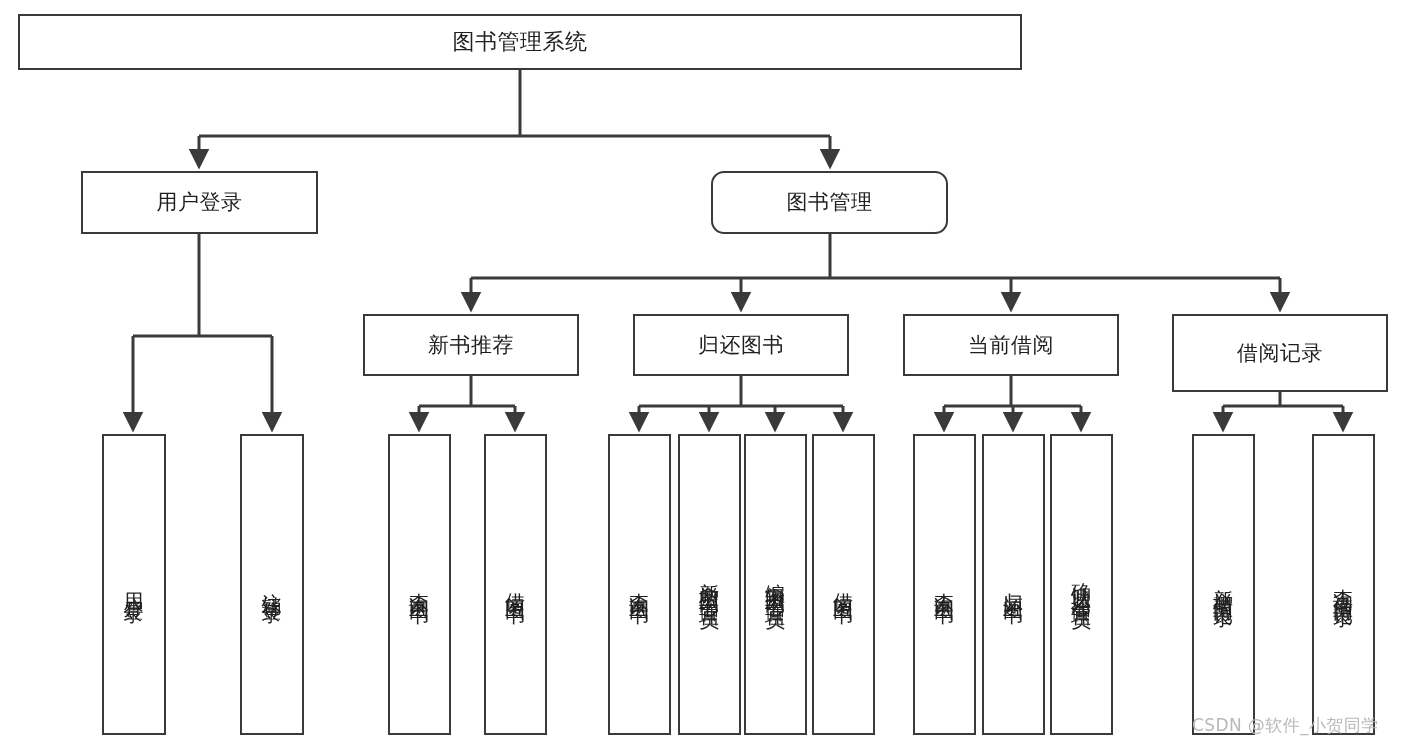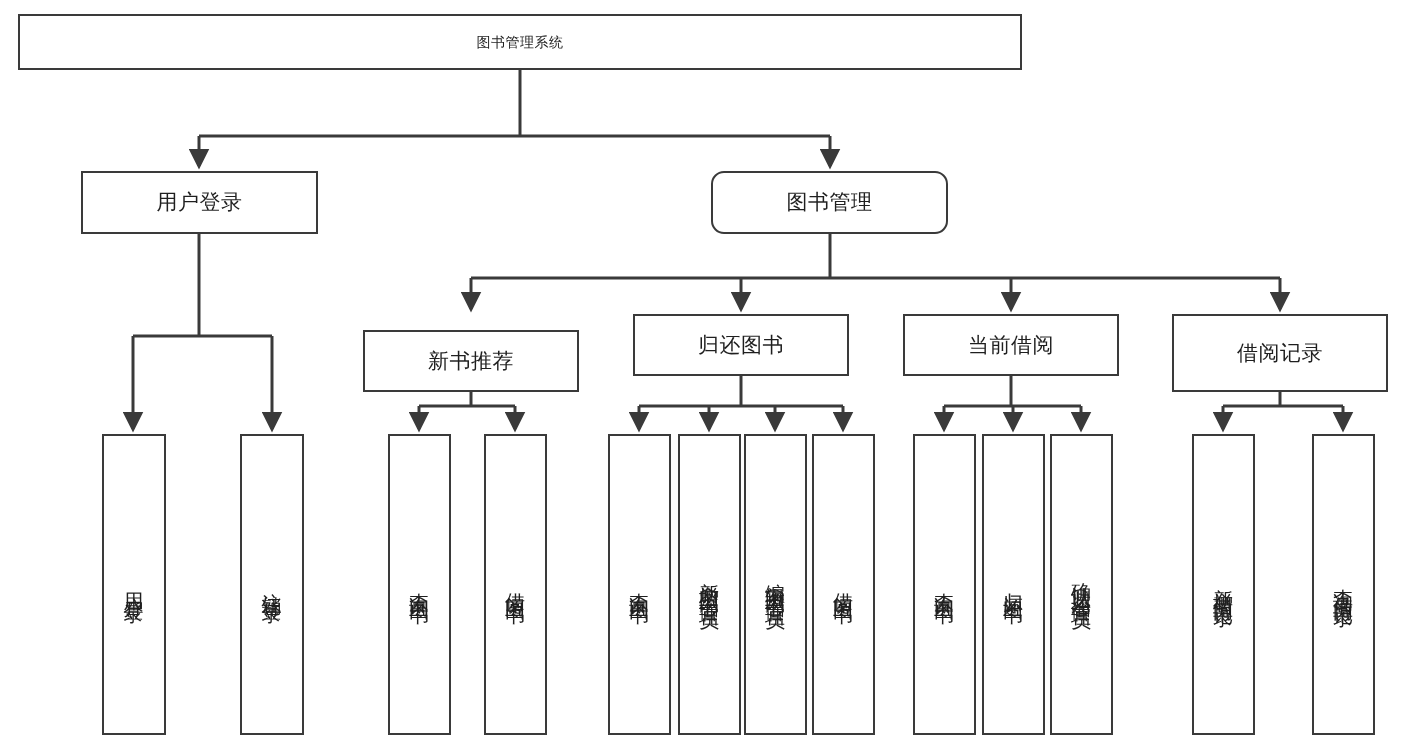--- a/index.html
+++ b/index.html
@@ -42,21 +42,21 @@
     color: #1f1f1f;
     letter-spacing: 0.5px;
     line-height: 1.18;
     white-space: nowrap;
   }
   
   .node.h .label {
     font-size: 21px;
   }
   .node.root .label {
-    font-size: 14px;
+    font-size: 22px;
   }
   
   .node.v {
     align-items: center;
     justify-content: center;
   }
   .node.v .label {
     writing-mode: vertical-rl;
     text-orientation: upright;
     font-size: 20px;
@@ -134,21 +134,21 @@
     <span class="label">图书管理系统</span>
   </div>
 
   <div class="node h" style="left: 81px; top: 171px; width: 237px; height: 63px;">
     <span class="label">用户登录</span>
   </div>
   <div class="node h" style="left: 711px; top: 171px; width: 237px; height: 63px; border-radius: 13px;">
     <span class="label">图书管理</span>
   </div>
 
-  <div class="node h" style="left: 363px; top: 314px; width: 216px; height: 62px; margin-top: 16px;">
+  <div class="node h" style="left: 363px; top: 314px; width: 216px; height: 62px;">
     <span class="label">新书推荐</span>
   </div>
   <div class="node h" style="left: 633px; top: 314px; width: 216px; height: 62px;">
     <span class="label">归还图书</span>
   </div>
   <div class="node h" style="left: 903px; top: 314px; width: 216px; height: 62px;">
     <span class="label">当前借阅</span>
   </div>
   <div class="node h" style="left: 1172px; top: 314px; width: 216px; height: 78px;">
     <span class="label">借阅记录</span>
@@ -187,14 +187,15 @@
   <div class="node v" style="left: 1050px; top: 434px; width: 63px; height: 301px;">
     <span class="label">确认归还（管理员）</span>
   </div>
   <div class="node v" style="left: 1192px; top: 434px; width: 63px; height: 301px;">
     <span class="label">新增借阅记录</span>
   </div>
   <div class="node v" style="left: 1312px; top: 434px; width: 63px; height: 301px;">
     <span class="label">查询借阅记录</span>
   </div>
 
+  <div class="watermark" style="left: 1192px; top: 714px;">CSDN @软件_小贺同学</div>
 
 </div>
 
 </body></html>

